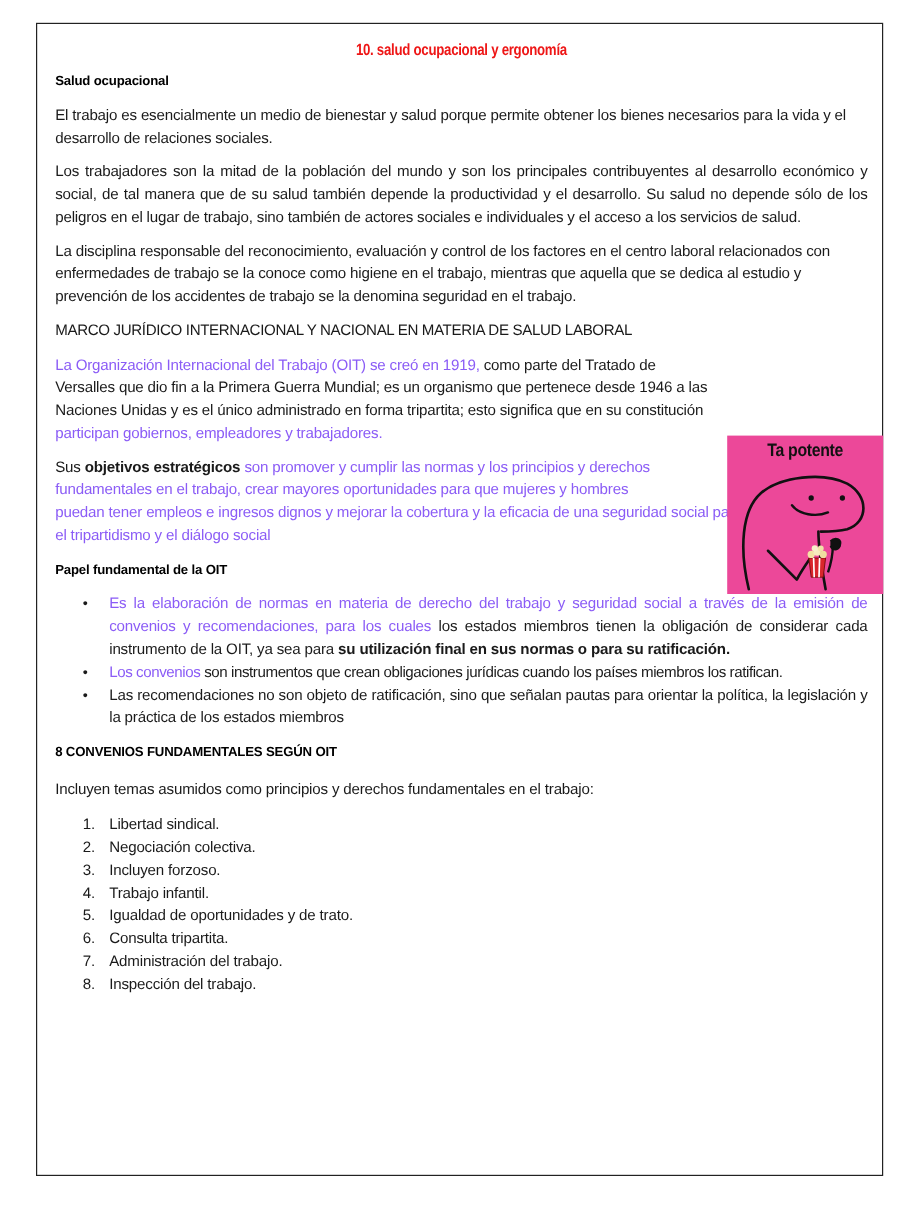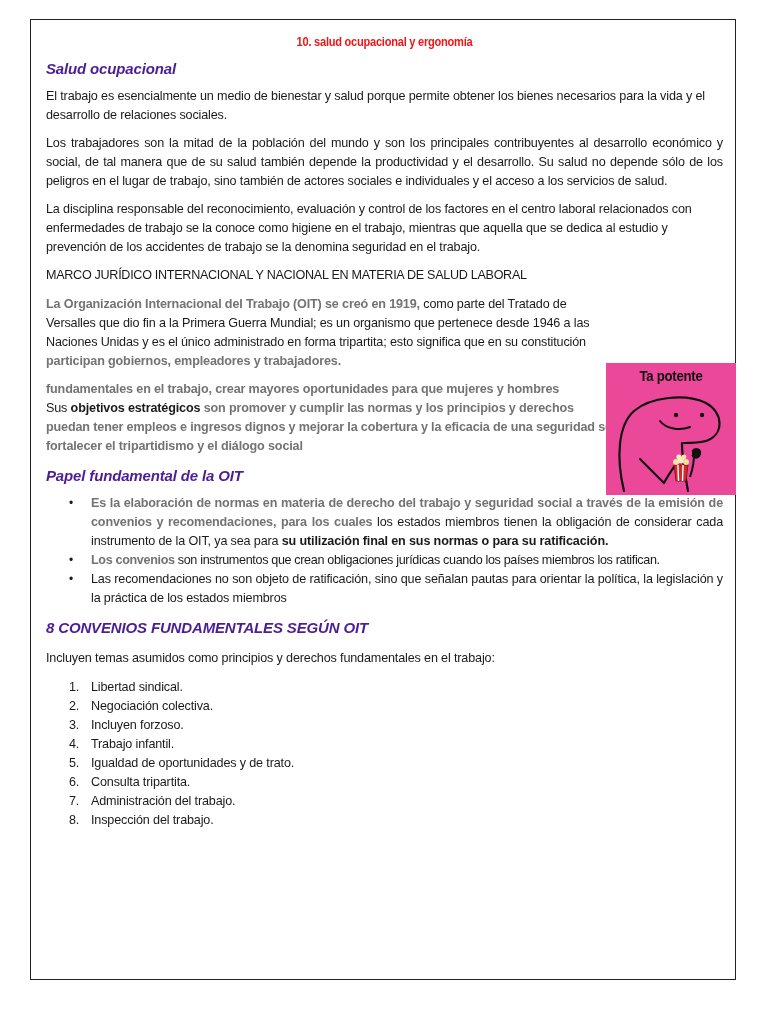--- a/index.html
+++ b/index.html
@@ -40,34 +40,33 @@
       font-family: "Liberation Sans", sans-serif;
       font-weight: bold;
       font-size: 13.5px;
       transform: scaleX(0.82);
       letter-spacing: -0.3px;
       margin: 0 0 7px 0;
       height: 20px;
       line-height: 20px;
     }
     .h-red {
-      color: #4c1d95;
+      color: #000000;
       font-weight: bold;
       margin: 0 0 9px 0;
-      font-size: 15px;
-      font-style: italic;
+      font-size: 11px;
     }
     p {
       margin: 0 0 9px 0;
     }
     .justify {
       text-align: justify;
     }
     .bold { font-weight: bold; }
-    .red-bold { color: #737373; font-weight: bold; }
+    .red-bold { color: #8b5cf6; font-weight: normal; }
     .caps {
       margin: 0 0 10px 0;
       letter-spacing: -0.3px;
     }
     .oit-block {
       width: 545px;
       text-align: left;
       margin-bottom: 9px;
     }
     .obj-block {
@@ -148,22 +147,22 @@
     <p class="justify">Los trabajadores son la mitad de la población del mundo y son los principales contribuyentes al desarrollo económico y social, de tal manera que de su salud también depende la productividad y el desarrollo. Su salud no depende sólo de los peligros en el lugar de trabajo, sino también de actores sociales e individuales y el acceso a los servicios de salud.</p>
     <p>La disciplina responsable del reconocimiento, evaluación y control de los factores en el centro laboral relacionados con enfermedades de trabajo se la conoce como higiene en el trabajo, mientras que aquella que se dedica al estudio y prevención de los accidentes de trabajo se la denomina seguridad en el trabajo.</p>
 
     <div class="caps">MARCO JURÍDICO INTERNACIONAL Y NACIONAL EN MATERIA DE SALUD LABORAL</div>
 
     <div class="oit-block">
       <span class="red-bold">La Organización Internacional del Trabajo (OIT) se creó en 1919,</span><span> como parte del Tratado de Versalles que dio fin a la Primera Guerra Mundial; es un organismo que pertenece desde 1946 a las Naciones Unidas y es el único administrado en forma tripartita; esto significa que en su constitución </span><span class="red-bold">participan gobiernos, empleadores y trabajadores.</span>
     </div>
 
     <div class="obj-block">
+      <span class="obj-line-narrow"><span>Sus </span><span class="bold">objetivos estratégicos</span><span class="red-bold"> son promover y cumplir las normas y los principios y derechos</span></span>
       <span class="obj-line-narrow red-bold">fundamentales en el trabajo, crear mayores oportunidades para que mujeres y hombres</span>
-      <span class="obj-line-narrow"><span>Sus </span><span class="bold">objetivos estratégicos</span><span class="red-bold"> son promover y cumplir las normas y los principios y derechos</span></span>
       <span class="red-bold">puedan tener empleos e ingresos dignos y mejorar la cobertura y la eficacia de una seguridad social para todos y fortalecer el tripartidismo y el diálogo social</span>
     </div>
 
     <div class="h-red">Papel fundamental de la OIT</div>
 
     <ul class="bullets">
       <li>
         <span class="bullet">•</span>
         <span class="red-bold">Es la elaboración de normas en materia de derecho del trabajo y seguridad social a través de la emisión de convenios y recomendaciones, para los cuales</span><span> los estados miembros tienen la obligación de considerar cada instrumento de la OIT, ya sea para </span><span class="bold">su utilización final en sus normas o para su ratificación.</span>
       </li>

